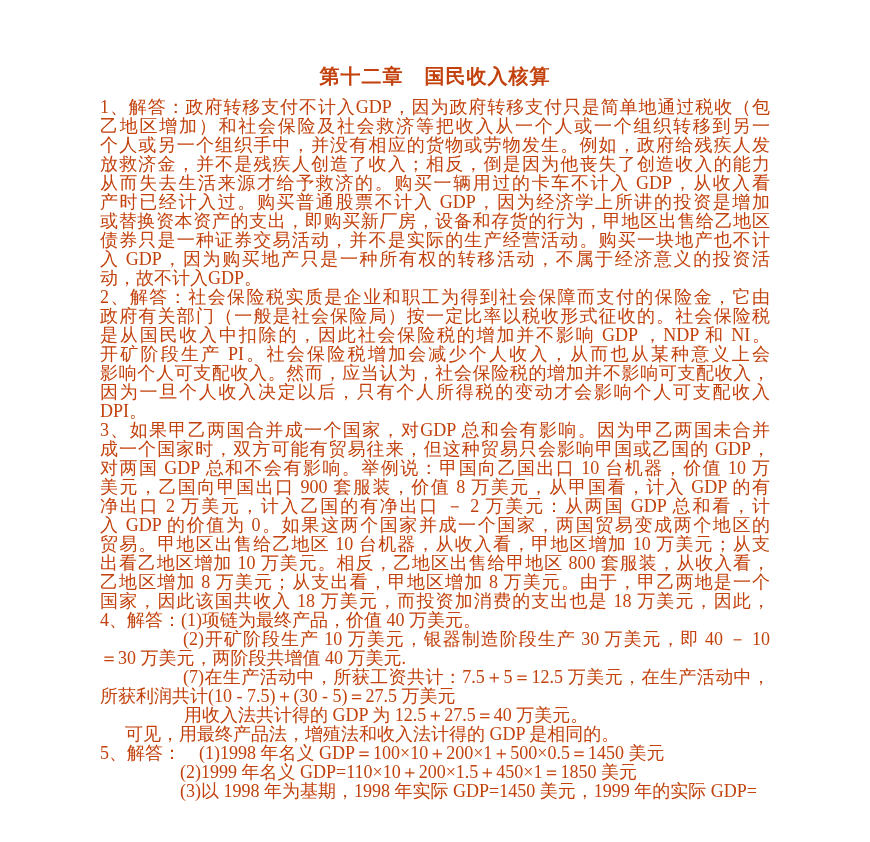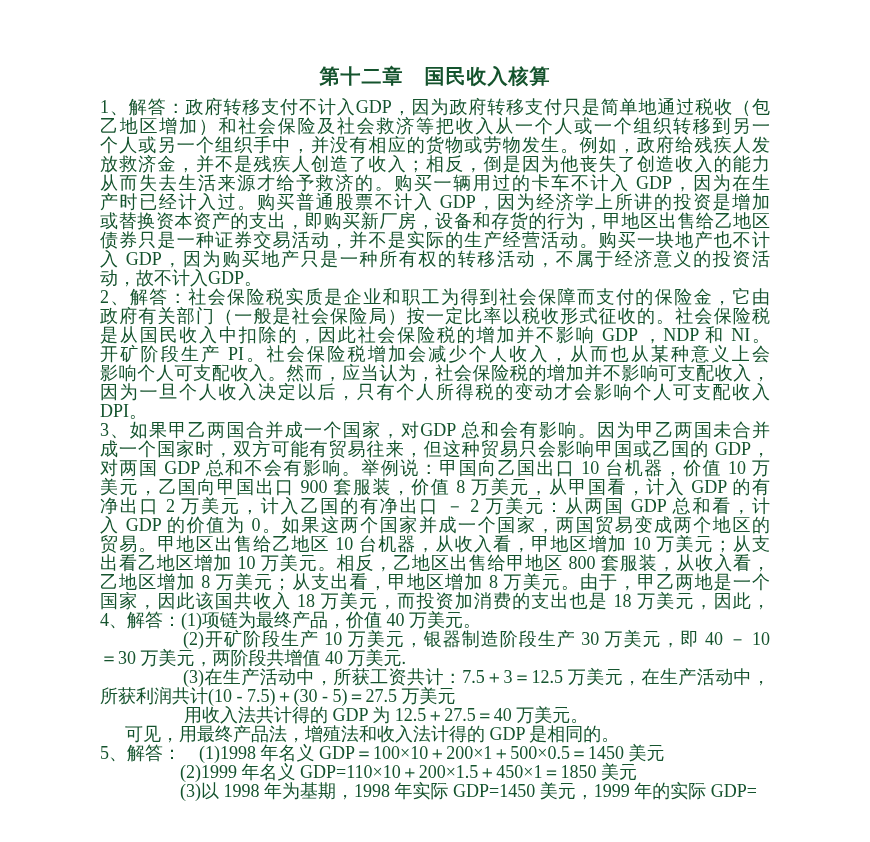--- a/index.html
+++ b/index.html
@@ -7,21 +7,21 @@
     padding: 0;
     background: #ffffff;
   }
   .canvas {
     position: relative;
     width: 782px;
     height: 842px;
     background: #ffffff;
     overflow: hidden;
     font-family: "Liberation Serif", "DejaVu Serif", serif;
-    color: #14532d;
+    color: #c2410c;
   }
   .page-content {
     position: absolute;
     left: 100px;
     top: 64px;
     width: 670px;
   }
   .doc-title {
     margin: 0 0 4px 0;
     font-size: 20px;
@@ -54,21 +54,21 @@
 <body>
 
 <div class="canvas">
   <div class="page-content">
     <h1 class="doc-title">第十二章　国民收入核算</h1>
     <div class="doc-body" id="doc-body">
         <div class="text-line justified">1、解答：政府转移支付不计入GDP，因为政府转移支付只是简单地通过税收（包</div>
         <div class="text-line justified">乙地区增加）和社会保险及社会救济等把收入从一个人或一个组织转移到另一</div>
         <div class="text-line justified">个人或另一个组织手中，并没有相应的货物或劳物发生。例如，政府给残疾人发</div>
         <div class="text-line justified">放救济金，并不是残疾人创造了收入；相反，倒是因为他丧失了创造收入的能力</div>
-        <div class="text-line justified">从而失去生活来源才给予救济的。购买一辆用过的卡车不计入 GDP，因为在生</div>
+        <div class="text-line justified">从而失去生活来源才给予救济的。购买一辆用过的卡车不计入 GDP，从收入看</div>
         <div class="text-line justified">产时已经计入过。购买普通股票不计入 GDP，因为经济学上所讲的投资是增加</div>
         <div class="text-line justified">或替换资本资产的支出，即购买新厂房，设备和存货的行为，甲地区出售给乙地区</div>
         <div class="text-line justified">债券只是一种证券交易活动，并不是实际的生产经营活动。购买一块地产也不计</div>
         <div class="text-line justified">入 GDP，因为购买地产只是一种所有权的转移活动，不属于经济意义的投资活</div>
         <div class="text-line">动，故不计入GDP。</div>
         <div class="text-line justified">2、解答：社会保险税实质是企业和职工为得到社会保障而支付的保险金，它由</div>
         <div class="text-line justified">政府有关部门（一般是社会保险局）按一定比率以税收形式征收的。社会保险税</div>
         <div class="text-line justified">是从国民收入中扣除的，因此社会保险税的增加并不影响 GDP ，NDP 和 NI。</div>
         <div class="text-line justified">开矿阶段生产 PI。社会保险税增加会减少个人收入，从而也从某种意义上会</div>
         <div class="text-line justified">影响个人可支配收入。然而，应当认为，社会保险税的增加并不影响可支配收入，</div>
@@ -80,21 +80,21 @@
         <div class="text-line justified">美元，乙国向甲国出口 900 套服装，价值 8 万美元，从甲国看，计入 GDP 的有</div>
         <div class="text-line justified">净出口 2 万美元，计入乙国的有净出口 － 2 万美元：从两国 GDP 总和看，计</div>
         <div class="text-line justified">入 GDP 的价值为 0。如果这两个国家并成一个国家，两国贸易变成两个地区的</div>
         <div class="text-line justified">贸易。甲地区出售给乙地区 10 台机器，从收入看，甲地区增加 10 万美元；从支</div>
         <div class="text-line justified">出看乙地区增加 10 万美元。相反，乙地区出售给甲地区 800 套服装，从收入看，</div>
         <div class="text-line justified">乙地区增加 8 万美元；从支出看，甲地区增加 8 万美元。由于，甲乙两地是一个</div>
         <div class="text-line justified">国家，因此该国共收入 18 万美元，而投资加消费的支出也是 18 万美元，因此，</div>
         <div class="text-line">4、解答：(1)项链为最终产品，价值 40 万美元。</div>
         <div class="text-line justified" style="padding-left: 83px;">(2)开矿阶段生产 10 万美元，银器制造阶段生产 30 万美元，即 40 － 10</div>
         <div class="text-line">＝30 万美元，两阶段共增值 40 万美元.</div>
-        <div class="text-line justified" style="padding-left: 83px;">(3)在生产活动中，所获工资共计：7.5＋3＝12.5 万美元，在生产活动中，</div>
+        <div class="text-line justified" style="padding-left: 83px;">(7)在生产活动中，所获工资共计：7.5＋5＝12.5 万美元，在生产活动中，</div>
         <div class="text-line">所获利润共计(10 - 7.5)＋(30 - 5)＝27.5  万美元</div>
         <div class="text-line" style="padding-left: 84px;">用收入法共计得的 GDP 为 12.5＋27.5＝40  万美元。</div>
         <div class="text-line" style="padding-left: 25px;">可见，用最终产品法，增殖法和收入法计得的 GDP 是相同的。</div>
         <div class="text-line">5、解答：　(1)1998 年名义 GDP＝100×10＋200×1＋500×0.5＝1450 美元</div>
         <div class="text-line" style="padding-left: 80px;">(2)1999 年名义 GDP=110×10＋200×1.5＋450×1＝1850 美元</div>
         <div class="text-line" style="padding-left: 80px;">(3)以 1998 年为基期，1998 年实际 GDP=1450 美元，1999 年的实际 GDP=</div>
       </div>
   </div>
 </div>
 

